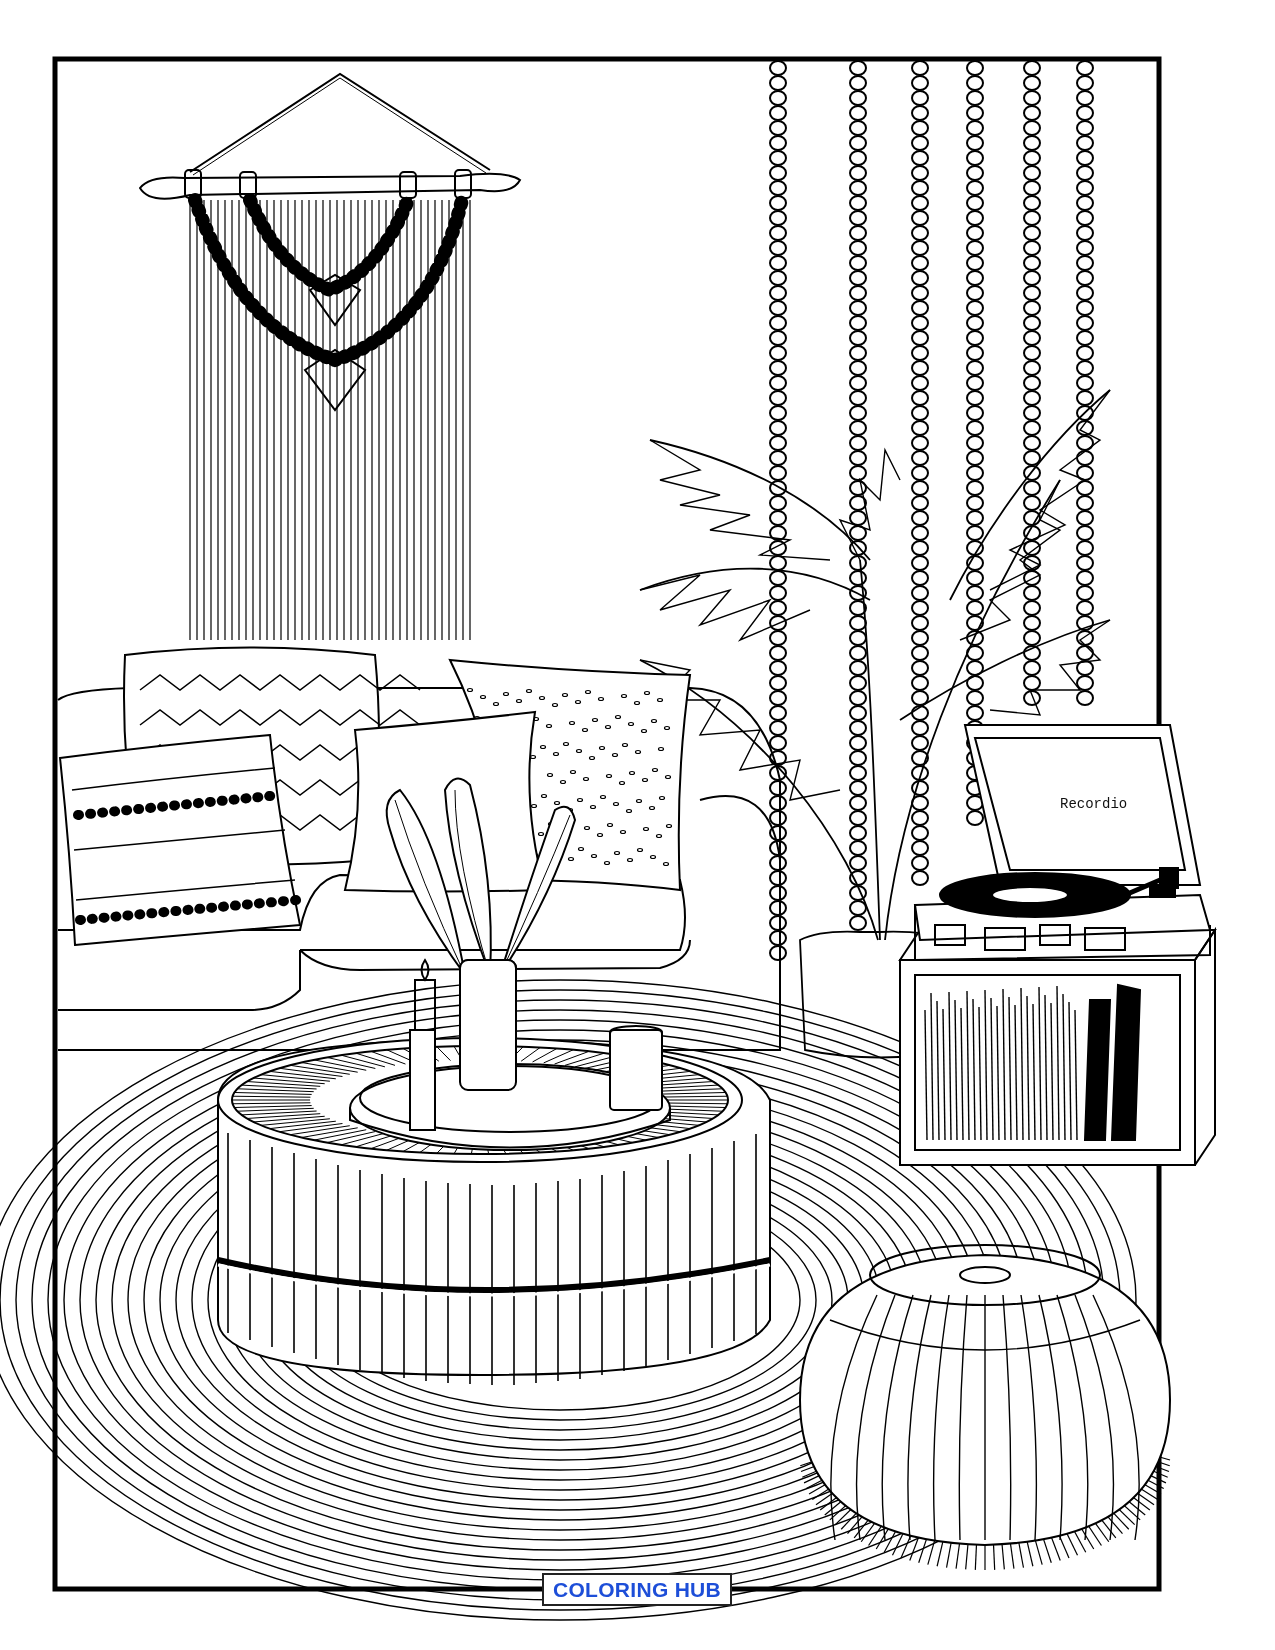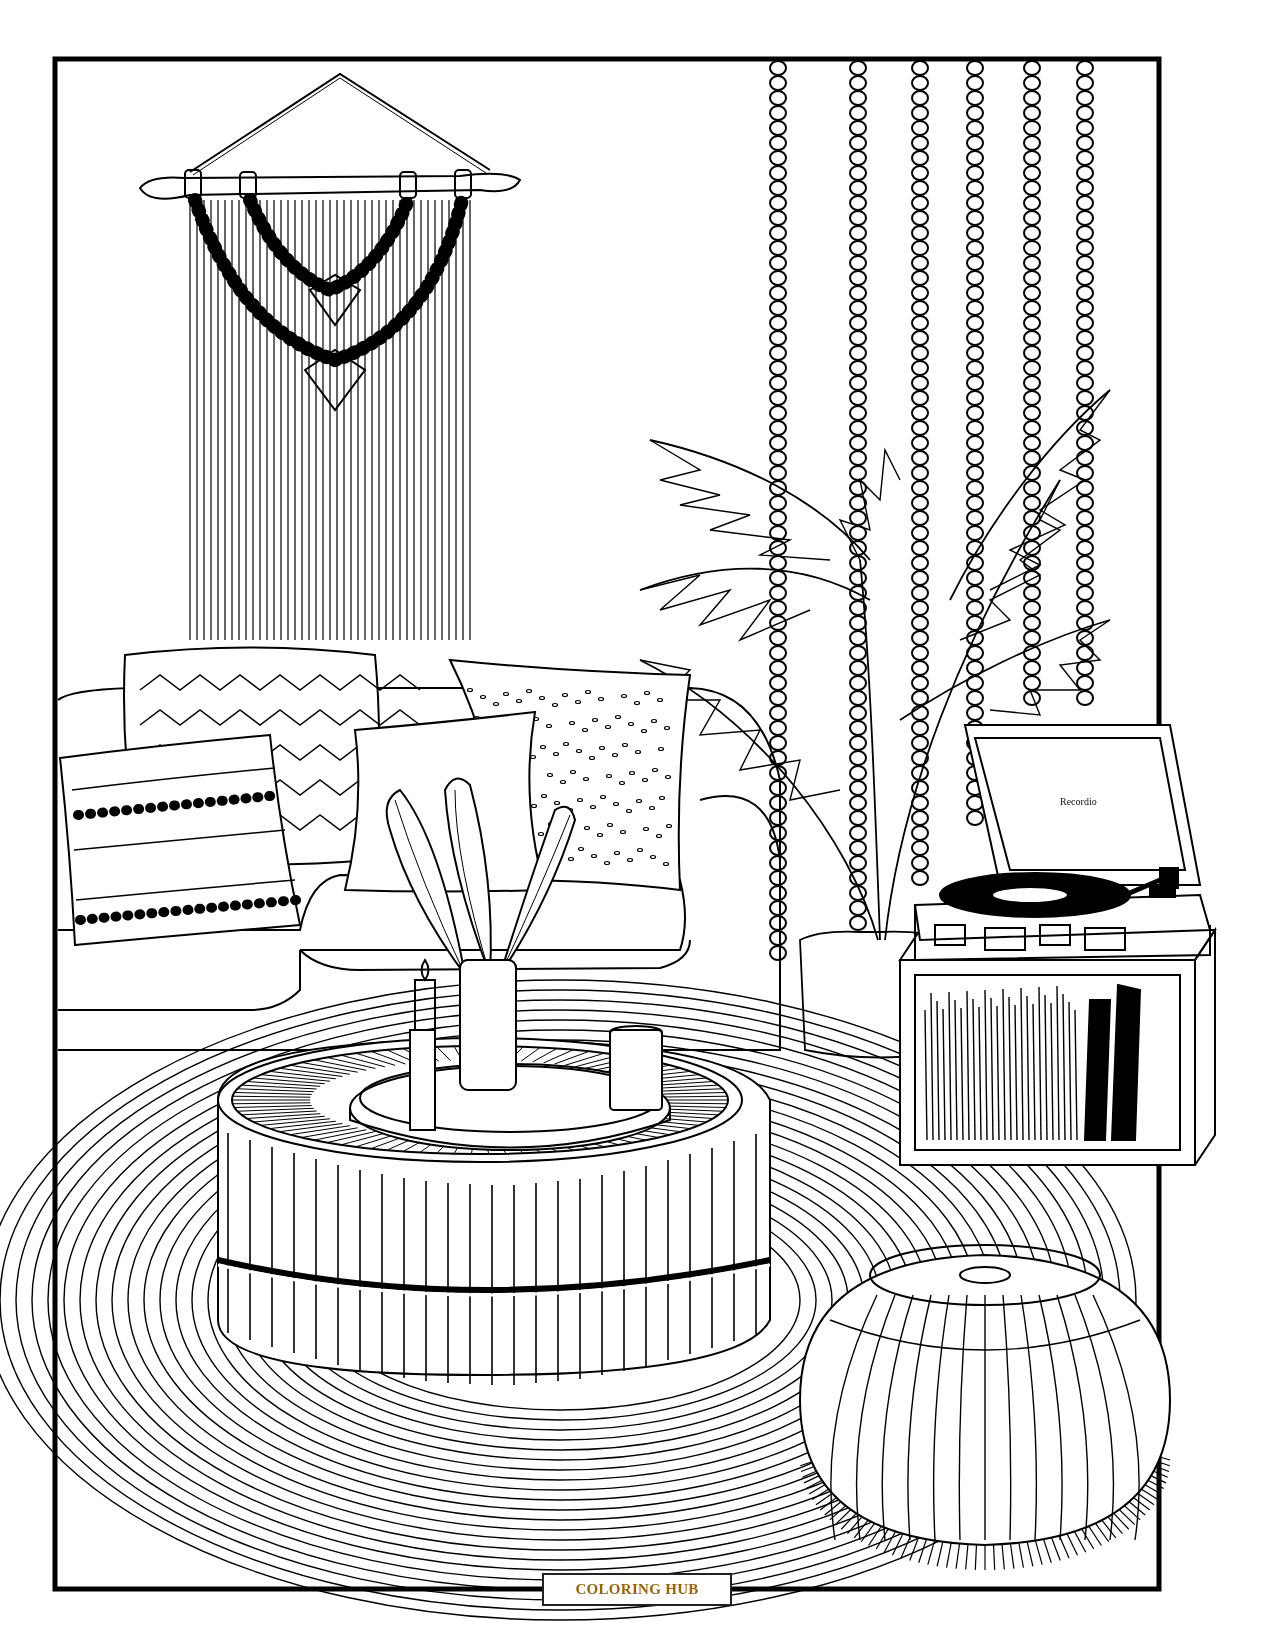--- a/index.html
+++ b/index.html
@@ -1,22 +1,22 @@
 <!DOCTYPE html>
 <html><head>
 <meta charset="utf-8">
 <style>
   html,body{margin:0;padding:0;background:#ffffff;}
   body{width:1275px;height:1650px;position:relative;overflow:hidden;font-family:"DejaVu Sans",sans-serif;}
   #page{position:absolute;left:0;top:0;width:1275px;height:1650px;}
   svg{position:absolute;left:0;top:0;}
   .logo{position:absolute;left:542px;top:1573px;width:190px;height:33px;border:2px solid #222;background:#fff;
         display:flex;align-items:center;justify-content:center;box-sizing:border-box;}
-  .logo span{font-family:Liberation Serif, serif;font-weight:bold;font-size:15px;letter-spacing:0.3px;color:#a16207;}
-  .brand-label{position:absolute;left:1060px;top:796px;font-size:10px;color:#111;font-family:Liberation Serif, serif;}
+  .logo span{font-family:Liberation Sans, sans-serif;font-weight:bold;font-size:21px;letter-spacing:0.3px;color:#1d4ed8;}
+  .brand-label{position:absolute;left:1060px;top:796px;font-size:14px;color:#111;font-family:Liberation Mono, monospace;}
 </style>
 </head>
 <body>
 
 <div id="page">
 <svg width="1275" height="1650" viewBox="0 0 1275 1650" fill="none" stroke="#000" stroke-width="2">
 
   <rect x="55" y="59" width="1104" height="1530" stroke-width="5"></rect>
 
   <g stroke-width="2">

